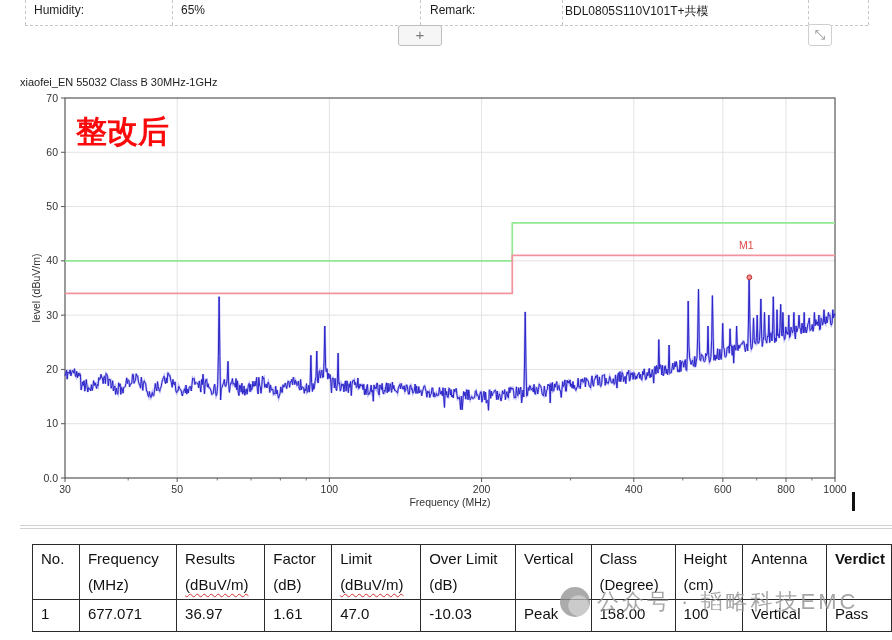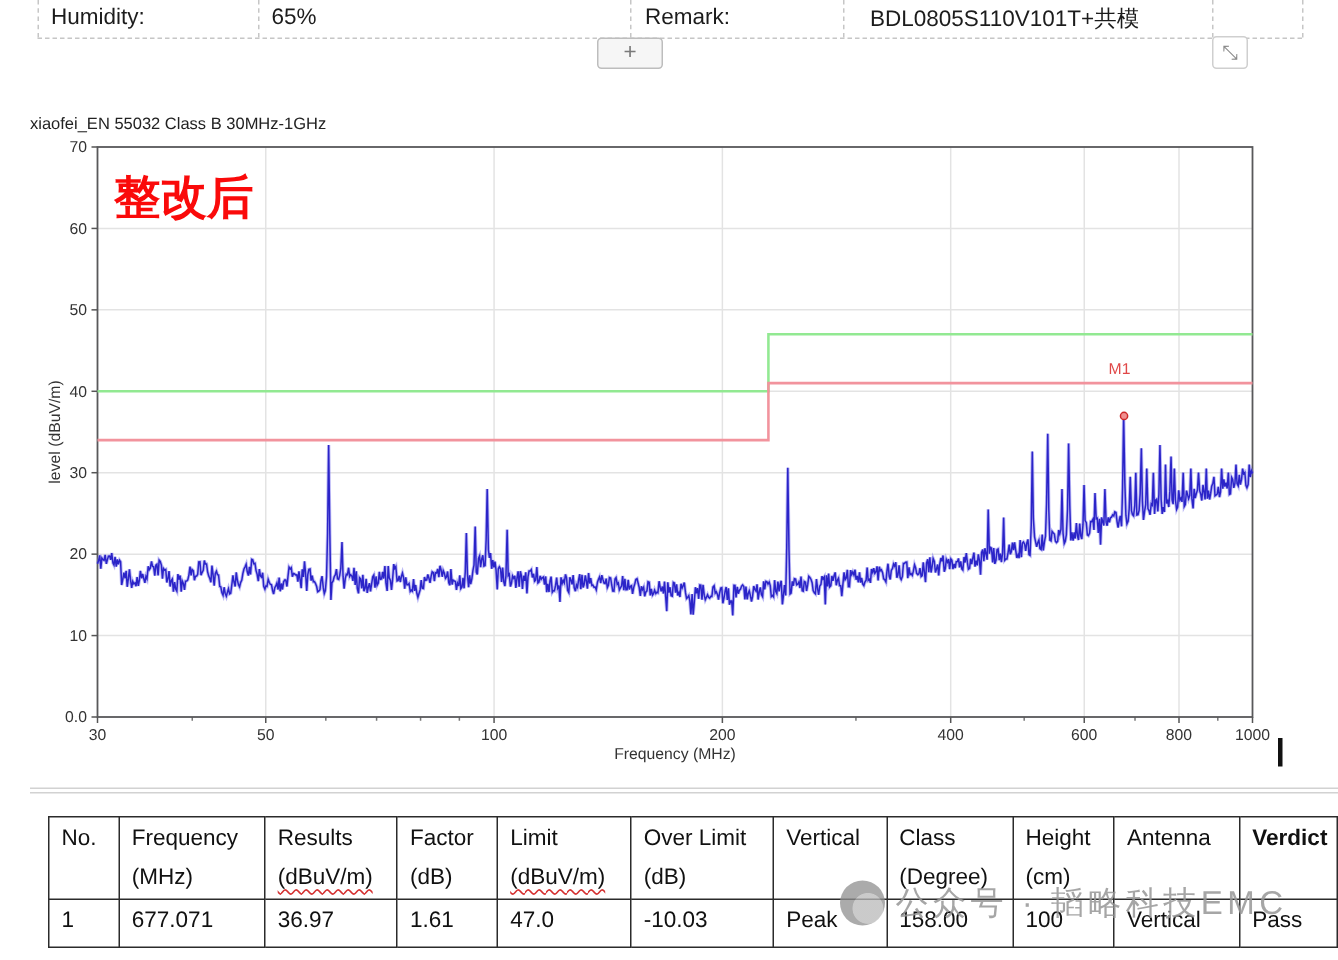--- a/index.html
+++ b/index.html
@@ -3,21 +3,21 @@
 <meta charset="utf-8">
 <style>
   html,body{margin:0;padding:0;background:#fff;}
   body{width:892px;height:640px;position:relative;overflow:hidden;
        font-family:"Liberation Sans","DejaVu Sans",sans-serif;color:#1a1a1a;}
 
   
   .topbar{position:absolute;left:0;top:0;width:892px;height:26px;}
   .dash-v{position:absolute;top:0;height:25px;border-left:1px dashed #c6c6c6;}
   .dash-h{position:absolute;top:25px;height:0;border-top:1px dashed #c6c6c6;}
-  .cell-text{position:absolute;top:3px;font-size:15px;color:#1c1c1c;white-space:nowrap;}
+  .cell-text{position:absolute;top:3px;font-size:12px;color:#1c1c1c;white-space:nowrap;}
   .add-btn{position:absolute;left:398px;top:25px;width:42px;height:19px;
            background:#f6f6f6;border:1px solid #bdbdbd;border-radius:3px;
            color:#7a7a7a;font-size:15px;line-height:17px;text-align:center;cursor:pointer;}
   .expand-btn{position:absolute;left:808px;top:24px;width:22px;height:20px;
            background:#fff;border:1px solid #cfcfcf;border-radius:3px;
            color:#8a8a8a;font-size:13px;line-height:19px;text-align:center;cursor:pointer;}
 
   
   #chart{position:absolute;left:0;top:60px;}
 
@@ -54,21 +54,21 @@
   <div class="dash-v" style="left:172px"></div>
   <div class="dash-v" style="left:420px"></div>
   <div class="dash-v" style="left:562px"></div>
   <div class="dash-v" style="left:808px"></div>
   <div class="dash-v" style="left:868px"></div>
   <div class="dash-h" style="left:25px;width:843px"></div>
 
   <div class="cell-text" style="left:34px">Humidity:</div>
   <div class="cell-text" style="left:181px">65%</div>
   <div class="cell-text" style="left:430px">Remark:</div>
-  <div class="cell-text" style="left:580px">BDL0805S110V101T+共模</div>
+  <div class="cell-text" style="left:565px">BDL0805S110V101T+共模</div>
 </div>
 <div class="add-btn">+</div>
 <div class="expand-btn">⤡</div>
 
 <svg id="chart" width="892" height="460">
     <line x1="65" y1="363.7142857142857" x2="835" y2="363.7142857142857" stroke="#e3e3e3" stroke-width="1"></line>
     <line x1="65" y1="309.42857142857144" x2="835" y2="309.42857142857144" stroke="#e3e3e3" stroke-width="1"></line>
     <line x1="65" y1="255.14285714285714" x2="835" y2="255.14285714285714" stroke="#e3e3e3" stroke-width="1"></line>
     <line x1="65" y1="200.85714285714286" x2="835" y2="200.85714285714286" stroke="#e3e3e3" stroke-width="1"></line>
     <line x1="65" y1="146.57142857142856" x2="835" y2="146.57142857142856" stroke="#e3e3e3" stroke-width="1"></line>

